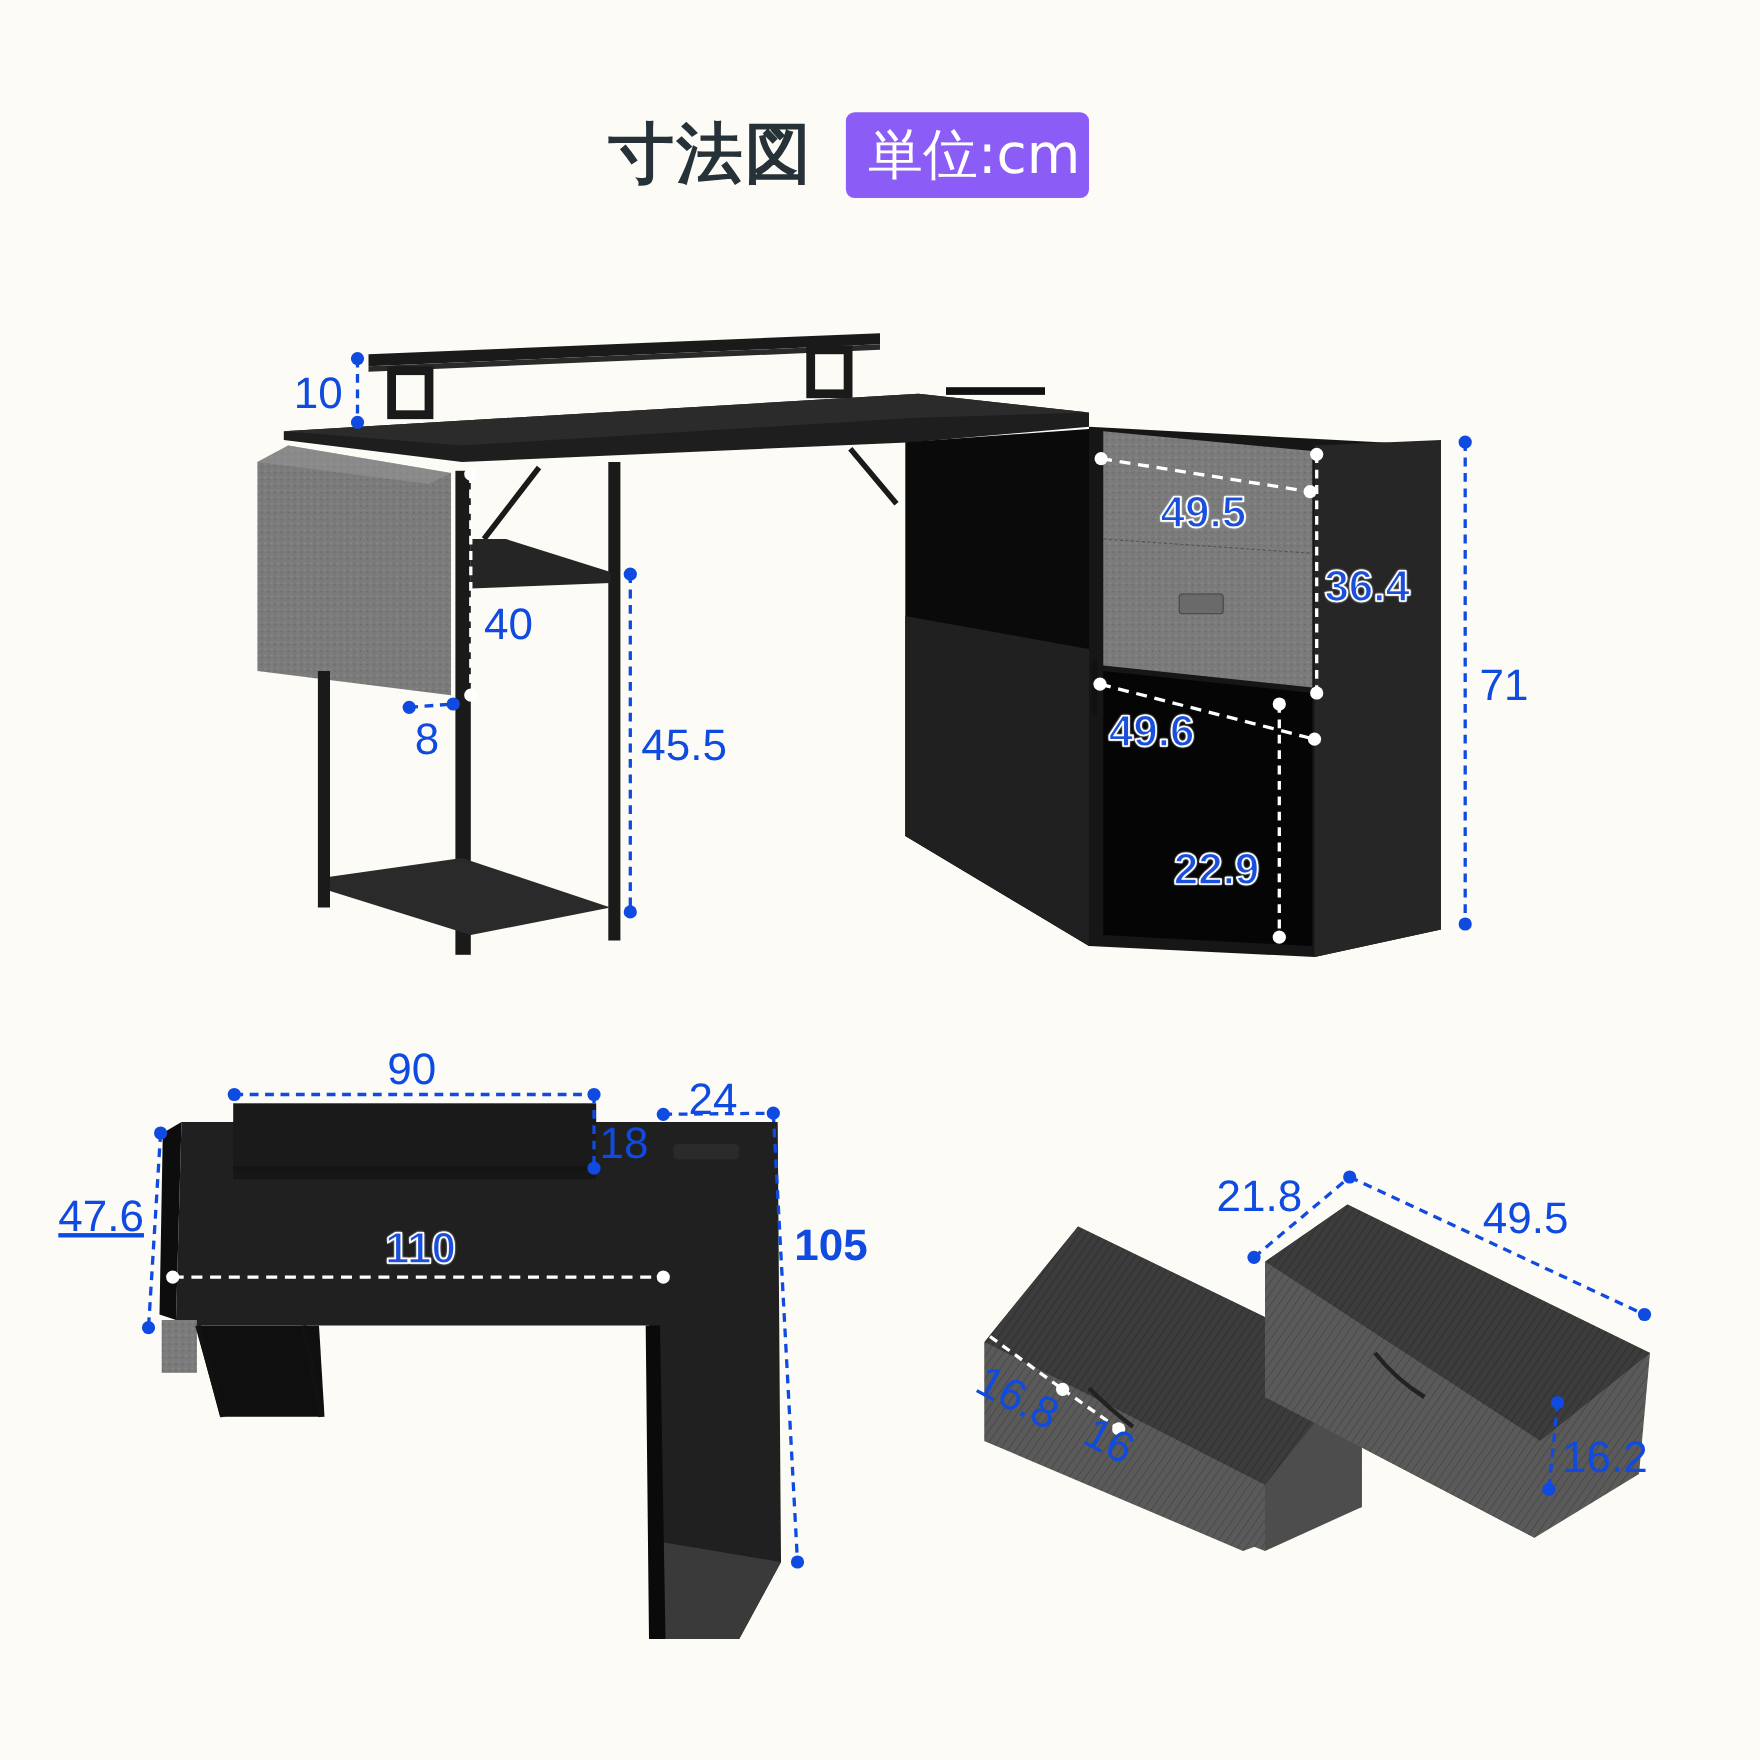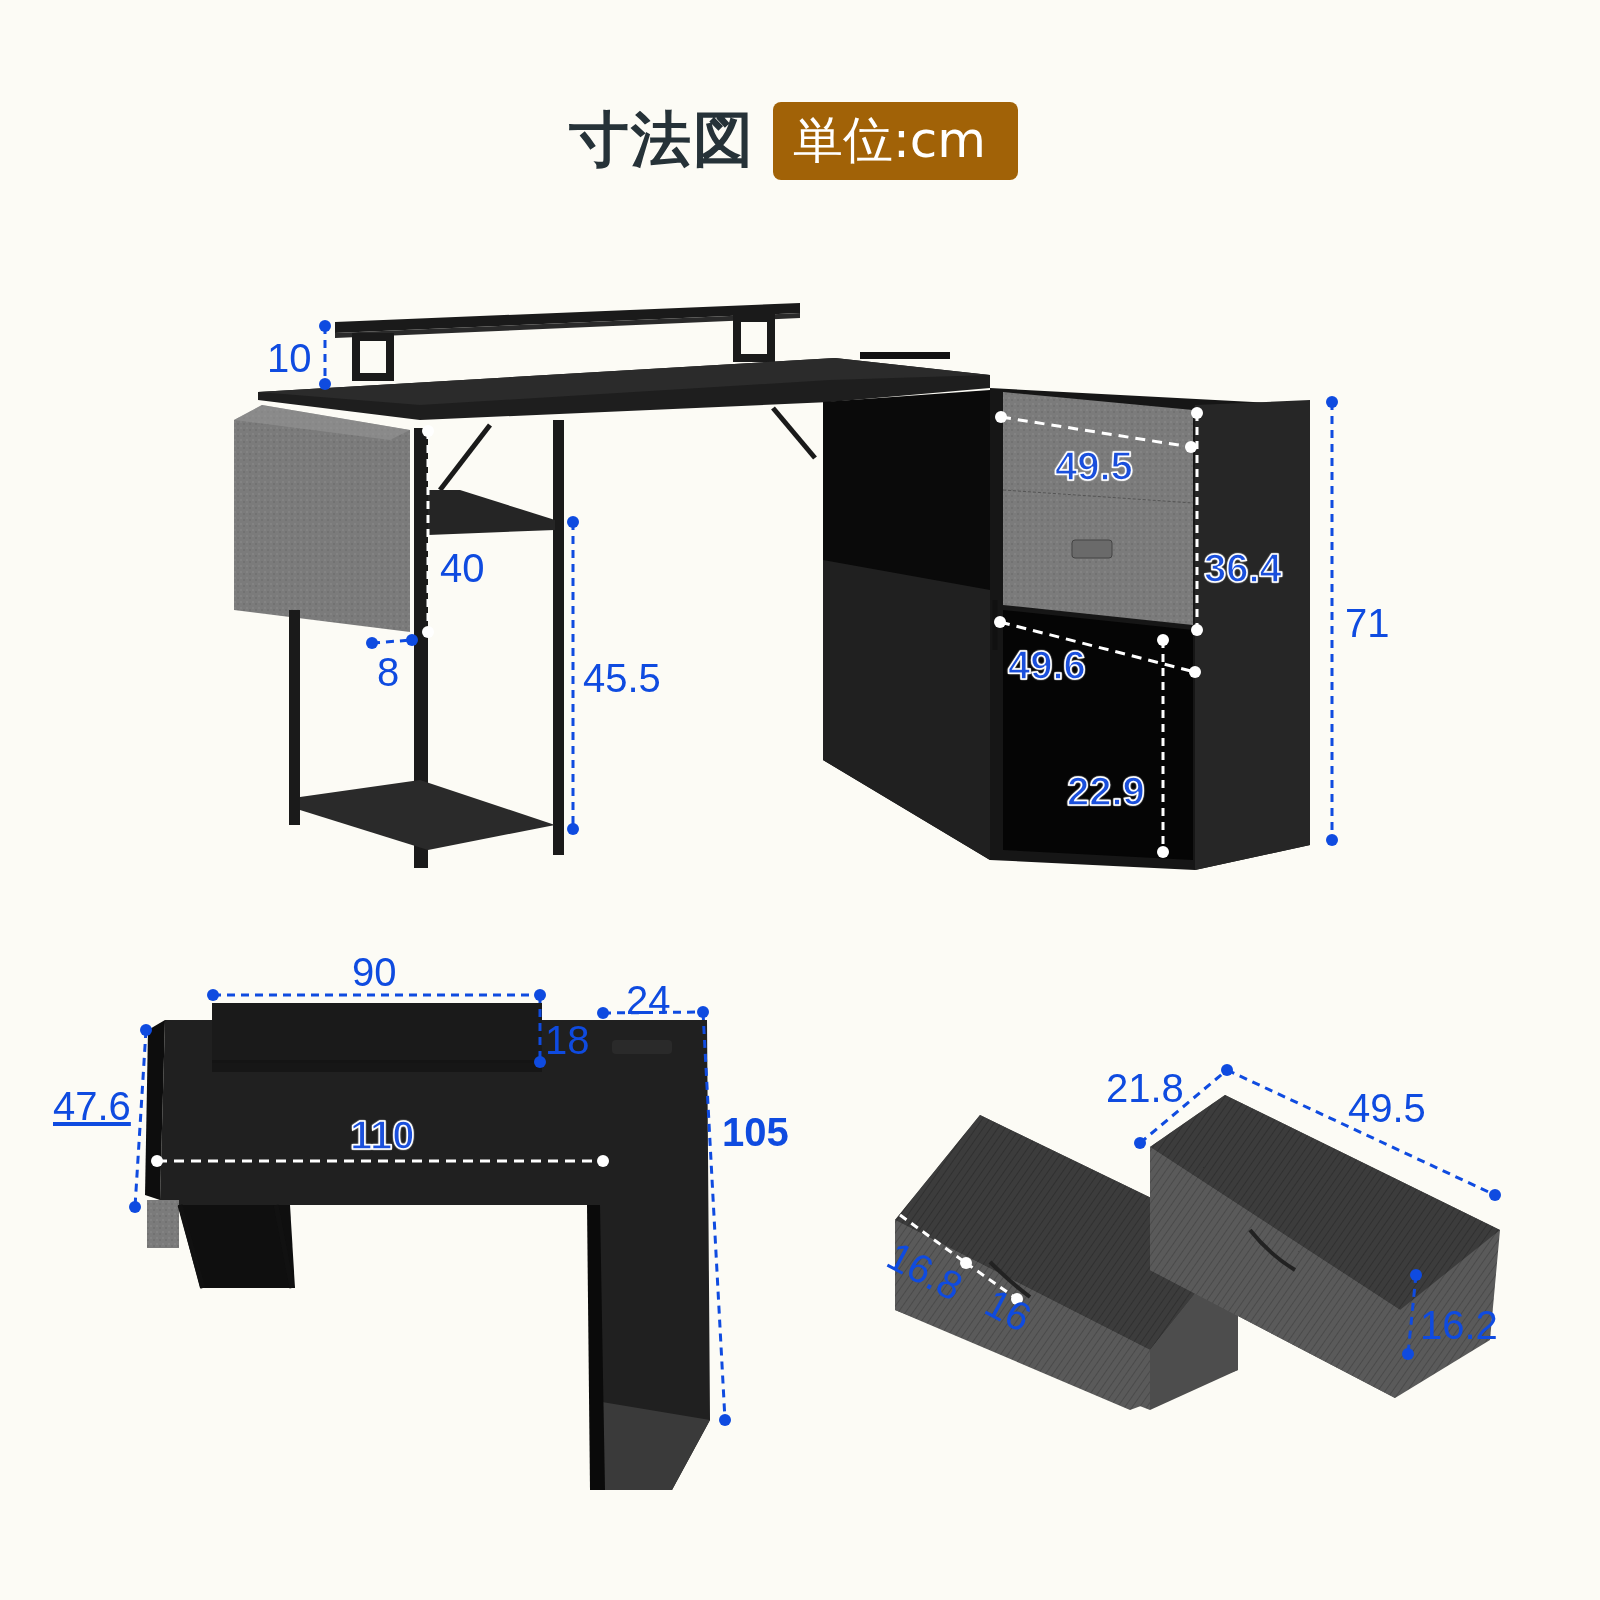--- a/index.html
+++ b/index.html
@@ -4,31 +4,31 @@
   <style>
     html, body { margin: 0; padding: 0; }
     body {
       width: 1600px; height: 1600px; overflow: hidden;
       background: #fcfbf5;
       font-family: "DejaVu Sans", sans-serif;
       position: relative;
     }
     .header {
       position: absolute; top: 100px; left: 553px;
-      display: flex; align-items: center; gap: 18px; margin-left: 16px;
+      display: flex; align-items: center; gap: 30px;
     }
     .title {
       font-family: "DejaVu Sans", sans-serif;
       font-weight: bold; font-size: 60px; color: #263238;
       letter-spacing: 2px;
     }
     .unit-badge {
-      background: #a16207; color: #ffffff;
+      background: #8b5cf6; color: #ffffff;
       font-size: 50px; border-radius: 8px;
-      padding: 6px 32px 8px 20px; line-height: 64px;
+      padding: 6px 8px 8px 20px; line-height: 64px;
     }
     svg.art { position: absolute; left: 0; top: 0; }
     .dim {
       position: absolute; font-family: "Liberation Sans", sans-serif;
       color: #0f4be0; font-size: 40px; line-height: 1; white-space: nowrap;
     }
     .dim.outlined {
       font-weight: bold;
       -webkit-text-stroke: 1.5px #ffffff;
       text-shadow: 0 0 2px #fff, 0 0 2px #fff, 0 0 2px #fff;
@@ -201,21 +201,21 @@
     <line x1="966" y1="1263" x2="1017" y2="1299" stroke-width="3" stroke-dasharray="8,6"></line>
     <circle cx="1017" cy="1299" r="6" stroke="none"></circle>
   </g>
 </svg>
 
 <span class="dim" style="left:267px; top:338px;">10</span>
 <span class="dim" style="left:440px; top:548px;">40</span>
 <span class="dim" style="left:377px; top:652px;">8</span>
 <span class="dim" style="left:583px; top:658px;">45.5</span>
 <span class="dim outlined" style="left:1055px; top:446px;">49.5</span>
-<span class="dim outlined" style="left:1204px; top:513px;margin-top:35px;">36.4</span>
+<span class="dim outlined" style="left:1204px; top:513px;">36.4</span>
 <span class="dim outlined" style="left:1008px; top:645px;">49.6</span>
 <span class="dim outlined" style="left:1067px; top:771px;">22.9</span>
 <span class="dim" style="left:1345px; top:603px;">71</span>
 
 <span class="dim" style="left:352px; top:952px;text-align:center;">90</span>
 <span class="dim" style="left:545px; top:1020px;">18</span>
 <span class="dim" style="left:626px; top:980px;">24</span>
 <span class="dim" style="left:53px; top:1086px;text-decoration:underline;">47.6</span>
 <span class="dim outlined" style="left:350px; top:1115px;">110</span>
 <span class="dim" style="left:722px; top:1112px;font-weight:bold;">105</span>

